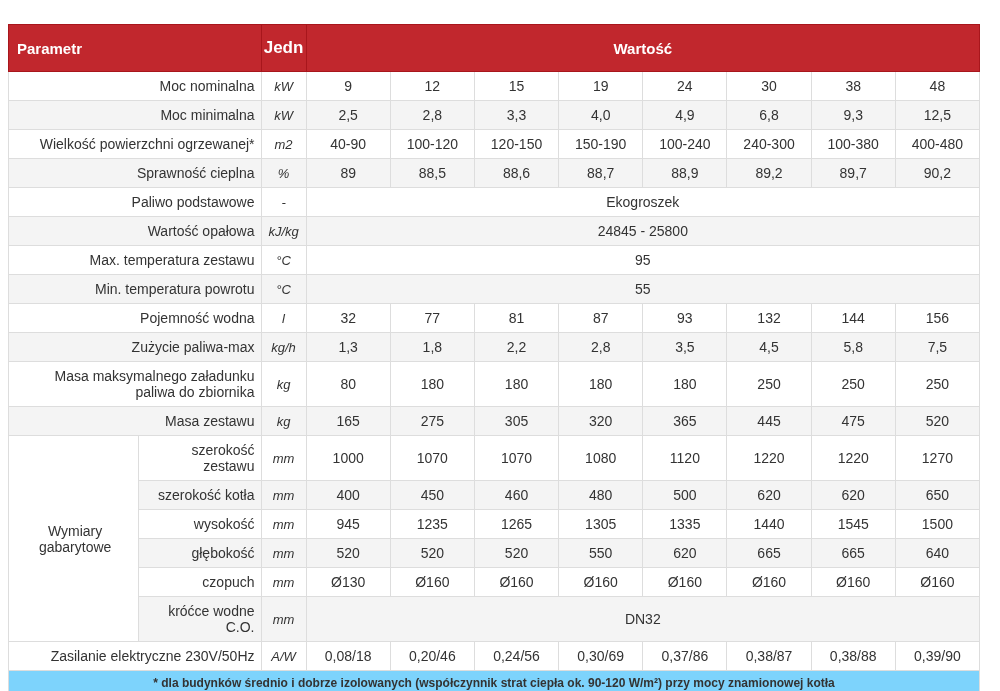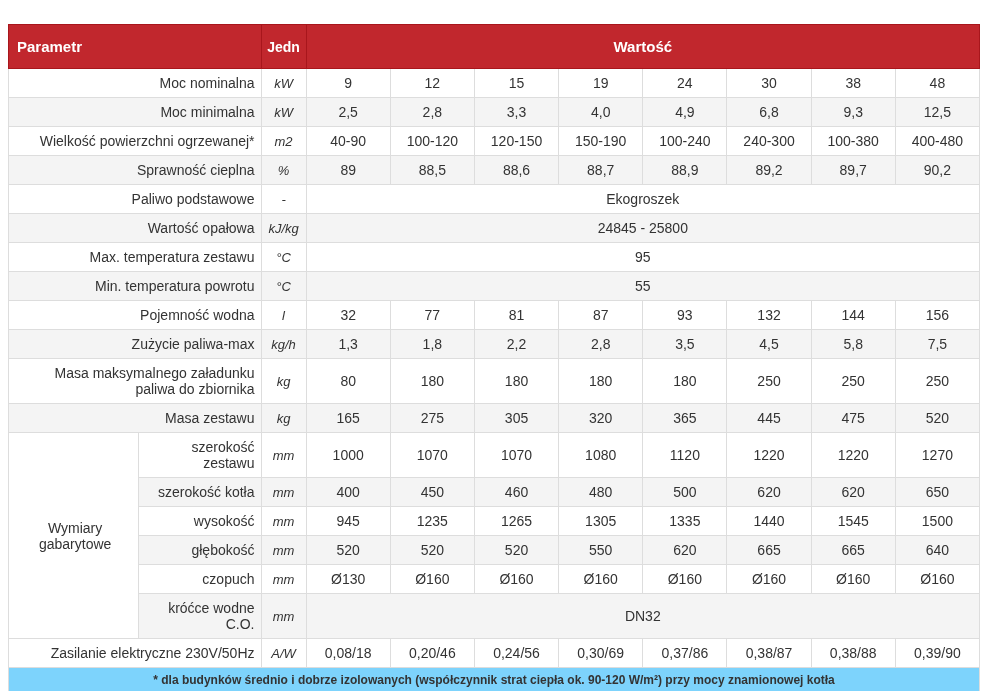--- a/index.html
+++ b/index.html
@@ -17,21 +17,21 @@
     font-family:"Liberation Sans",sans-serif;color:var(--text);
   }
   .page{padding:24px 20px 0 8px;}
   table{width:100%;border-collapse:collapse;font-size:14px;table-layout:fixed;}
   th,td{border:1px solid var(--border);padding:6px 6px;text-align:center;vertical-align:middle;overflow:hidden;}
   thead th{
     background:var(--header-bg);color:var(--header-text);
     border:1px solid var(--header-border);font-weight:bold;padding:13px 8px;
   }
   .h-param{text-align:left;font-size:15px;}
-  .h-jedn{font-size:14px;padding-left:2px;padding-right:2px;}
+  .h-jedn{font-size:17px;padding-left:2px;padding-right:2px;}
   .h-wart{font-size:15px;}
   td.lbl{text-align:right;padding-left:9px;}
   td.unit{font-size:13px;padding-left:2px;padding-right:2px;font-style:italic;}
   tr.alt td{background:var(--row-alt);}
   td.group{background:#ffffff;text-align:center;padding-left:9px;}
   td.foot{font-size:12px;font-weight:bold;padding:5px 4px;background:#7dd3fc;}
   col.c-group{width:130px;}
   col.c-sub{width:122px;}
   col.c-unit{width:45px;}
   col.c-val{width:84px;}

